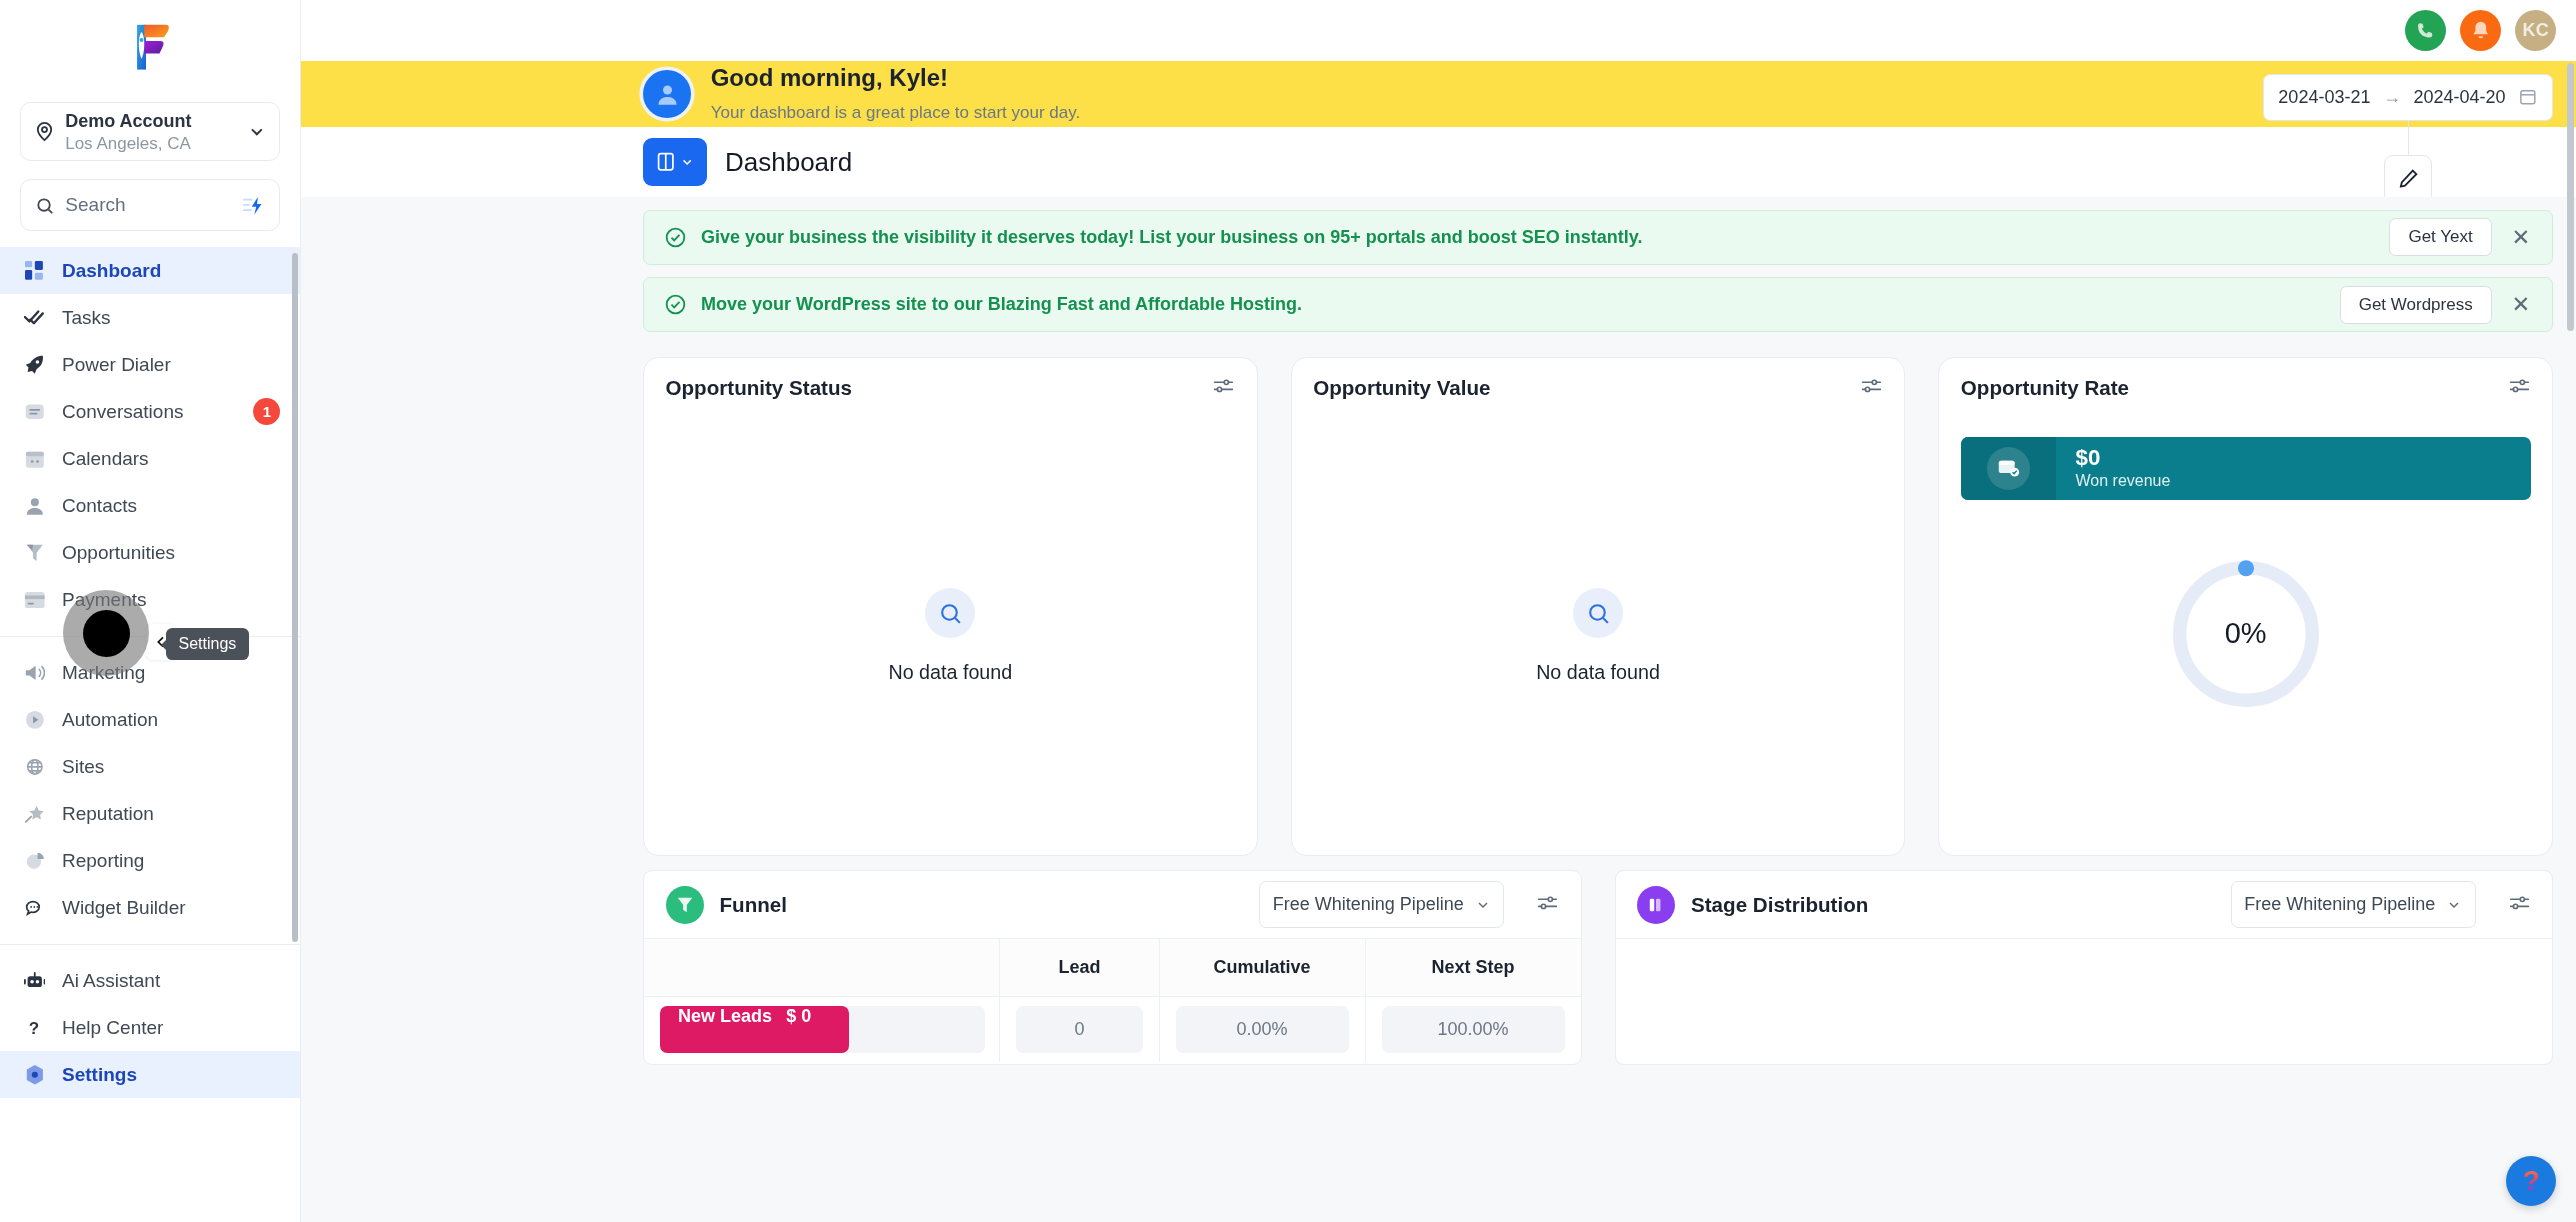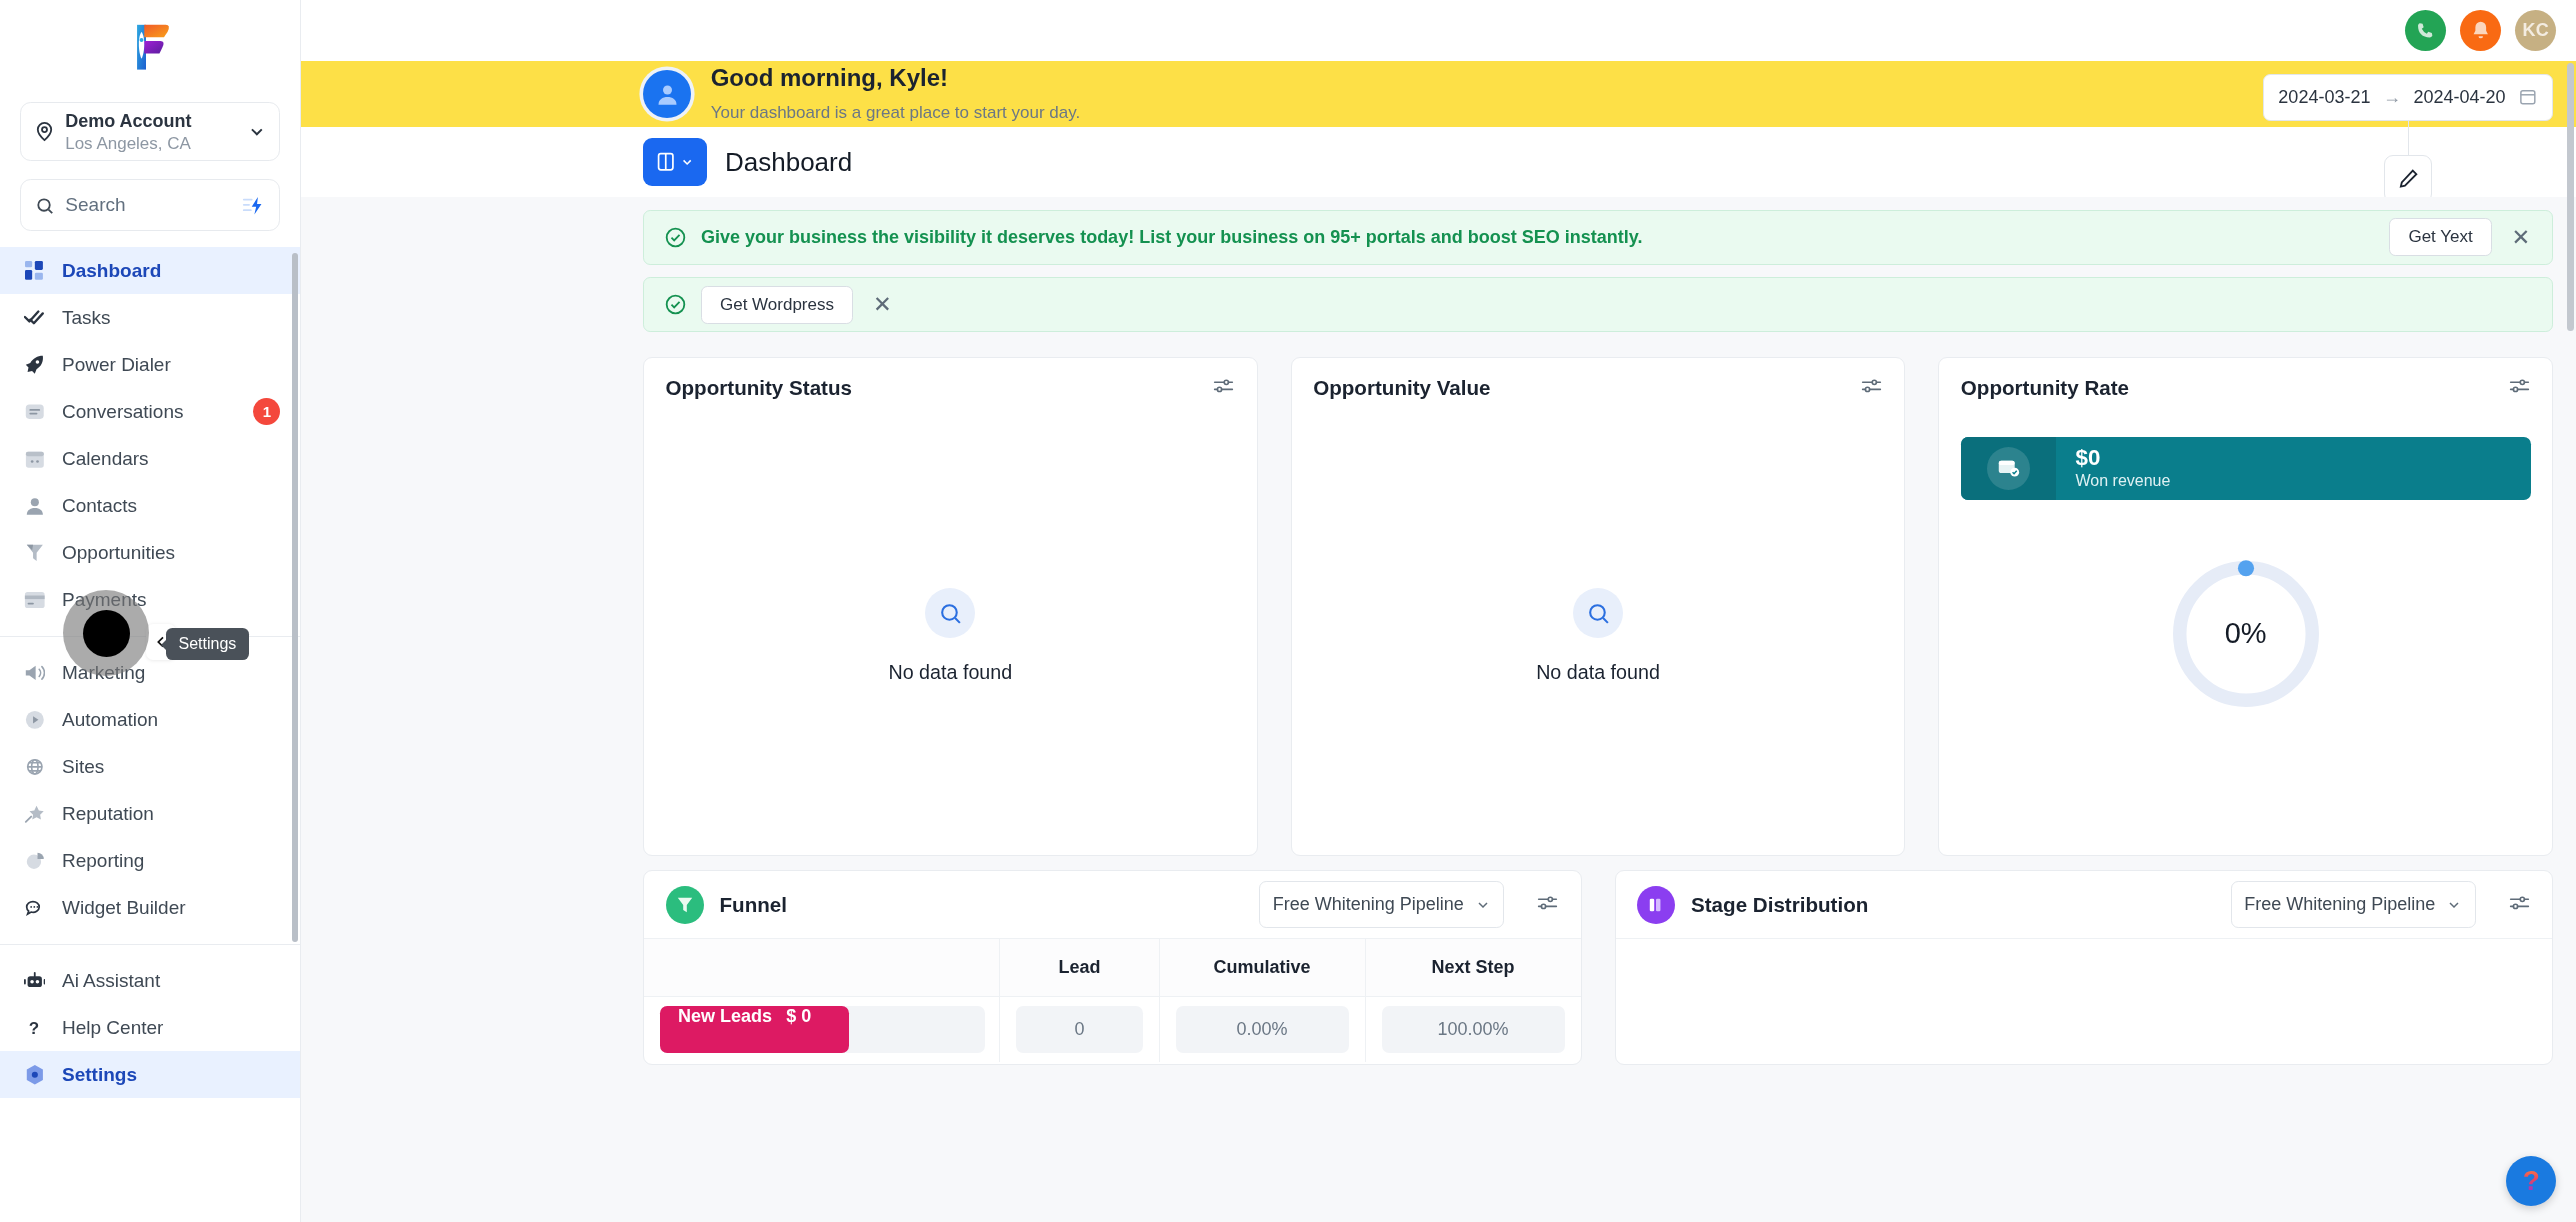--- a/index.html
+++ b/index.html
@@ -100,21 +100,21 @@
   }
   .banner-text { font-size: 18px; color: #149150; font-weight: 600; flex: 1; }
   .banner-btn {
     height: 38px; border: 0.9px solid #d9dee4; border-radius: 6.3px; background: #fff;
     padding: 0 18px; font-size: 17px; color: #2b3440; display: flex; align-items: center; cursor: pointer;
   }
   .banner-x { width: 30px; height: 30px; display: flex; align-items: center; justify-content: center; cursor: pointer; color: #5e6b78; font-size: 22.4px; }
 
   
   .grid { padding: 12.5px 23px 0 342px; display: flex; gap: 33px; }
-  .card { background: #fff; border: 0.9px solid #e9ecf0; border-radius: 9px; flex: 1; }
+  .card { background: #fff; border: 0.9px solid #e9ecf0; border-radius: 16px; flex: 1; }
   .card-head { height: 59px; display: flex; align-items: center; padding: 0 21.5px; }
   .card-title { font-size: 20.6px; font-weight: 700; color: #1b2330; }
   .gear-slider { margin-left: auto; cursor: pointer; }
 
   .nodata { height: 438px; display: flex; flex-direction: column; align-items: center; justify-content: center; gap: 23px; }
   .nodata-circle { width: 50px; height: 50px; border-radius: 50%; background: #e8effb; display: flex; align-items: center; justify-content: center; }
   .nodata-text { font-size: 19.7px; color: #1b2330; }
 
   .revenue-pill {
     margin: 19.7px 21.5px 0 21.5px; height: 63px; border-radius: 7.2px; overflow: hidden;
@@ -514,20 +514,21 @@
         </svg>
         <div class="banner-text">Give your business the visibility it deserves today! List your business on 95+ portals and boost SEO instantly.</div>
         <div class="banner-btn">Get Yext</div>
         <div class="banner-x">✕</div>
       </div>
       <div class="banner">
         <svg width="23" height="23" viewBox="0 0 24 24" fill="none" stroke="#149150" stroke-width="1.9">
           <circle cx="12" cy="12" r="9.2"></circle>
             <path d="M7.8 12.2l2.8 2.8 5.6-5.8"></path>
         </svg>
+        <div class="banner-text">Move your WordPress site to our Blazing Fast and Affordable Hosting.</div>
         <div class="banner-btn">Get Wordpress</div>
         <div class="banner-x">✕</div>
       </div>
     </div>
 
     <div class="grid">
 
       <div class="card">
         <div class="card-head">
           <div class="card-title">Opportunity Status</div>

